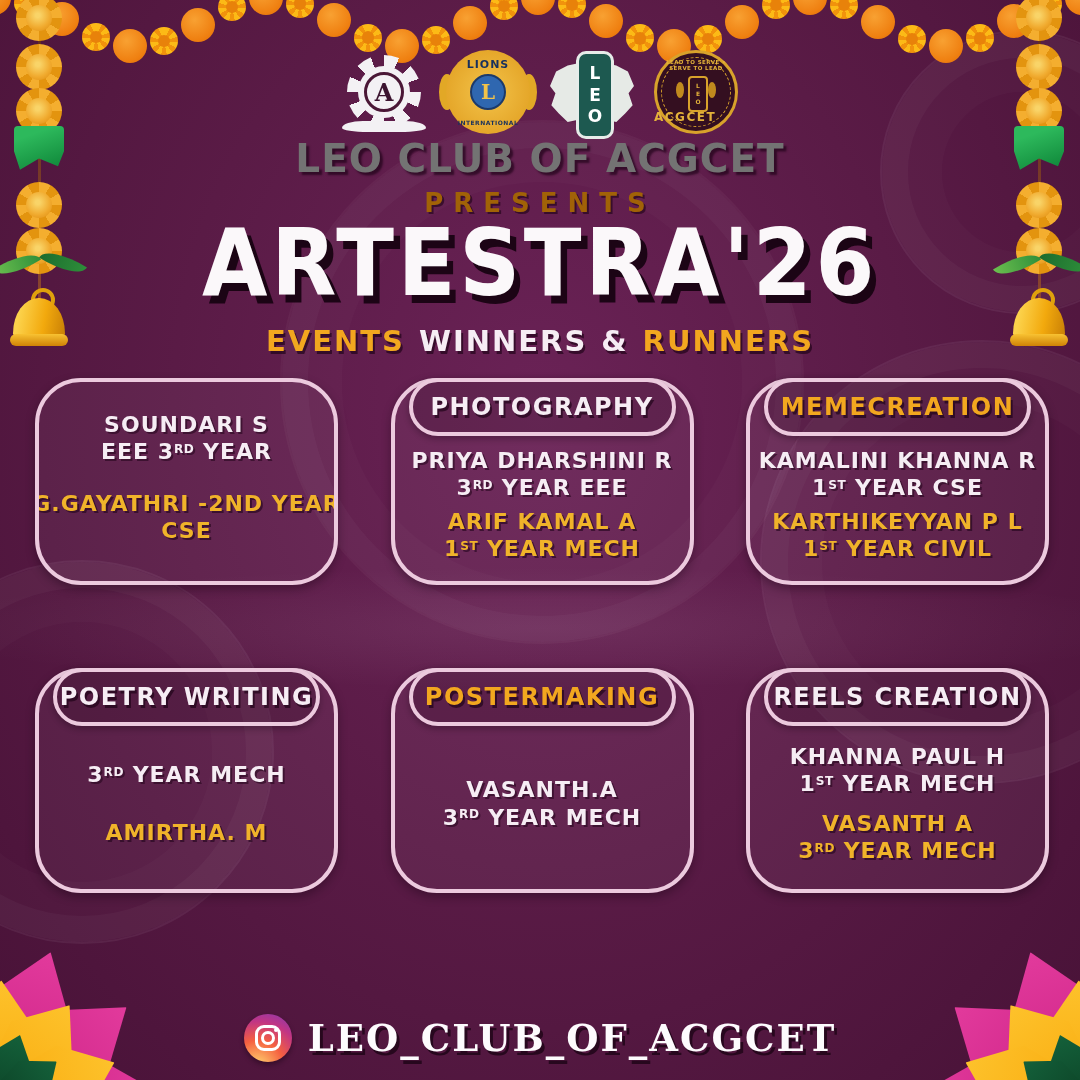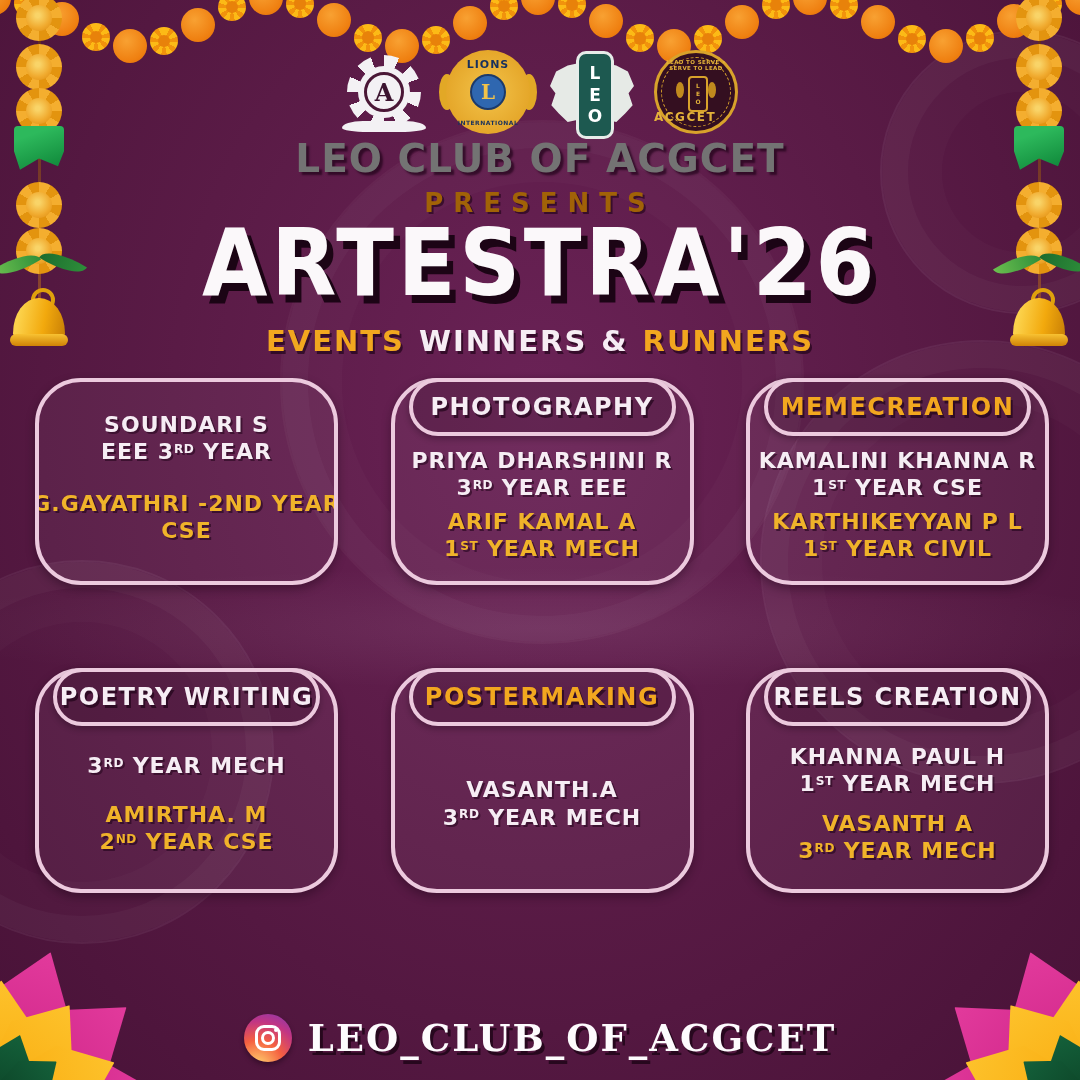--- a/index.html
+++ b/index.html
@@ -285,21 +285,20 @@
     <div class="card">
       <div class="card-pill">
         <span class="pill-text t-white">POETRY WRITING</span>
       </div>
       <div class="card-body">
         <div class="winner-block">
           <div class="line win-line"><span class="line-inner"><span>3</span><sup>RD</sup><span> YEAR MECH</span></span></div>
         </div>
         <div class="runner-block">
           <div class="line run-line"><span class="line-inner"><span>AMIRTHA. M</span></span></div>
-          <div class="line run-line"><span class="line-inner"><span>2</span><sup>ND</sup><span> YEAR CSE</span></span></div>
         </div>
       </div>
     </div>
     <div class="card">
       <div class="card-pill">
         <span class="pill-text t-gold">POSTERMAKING</span>
       </div>
       <div class="card-body">
         <div class="winner-block">
           <div class="line win-line"><span class="line-inner"><span>VASANTH.A</span></span></div>

